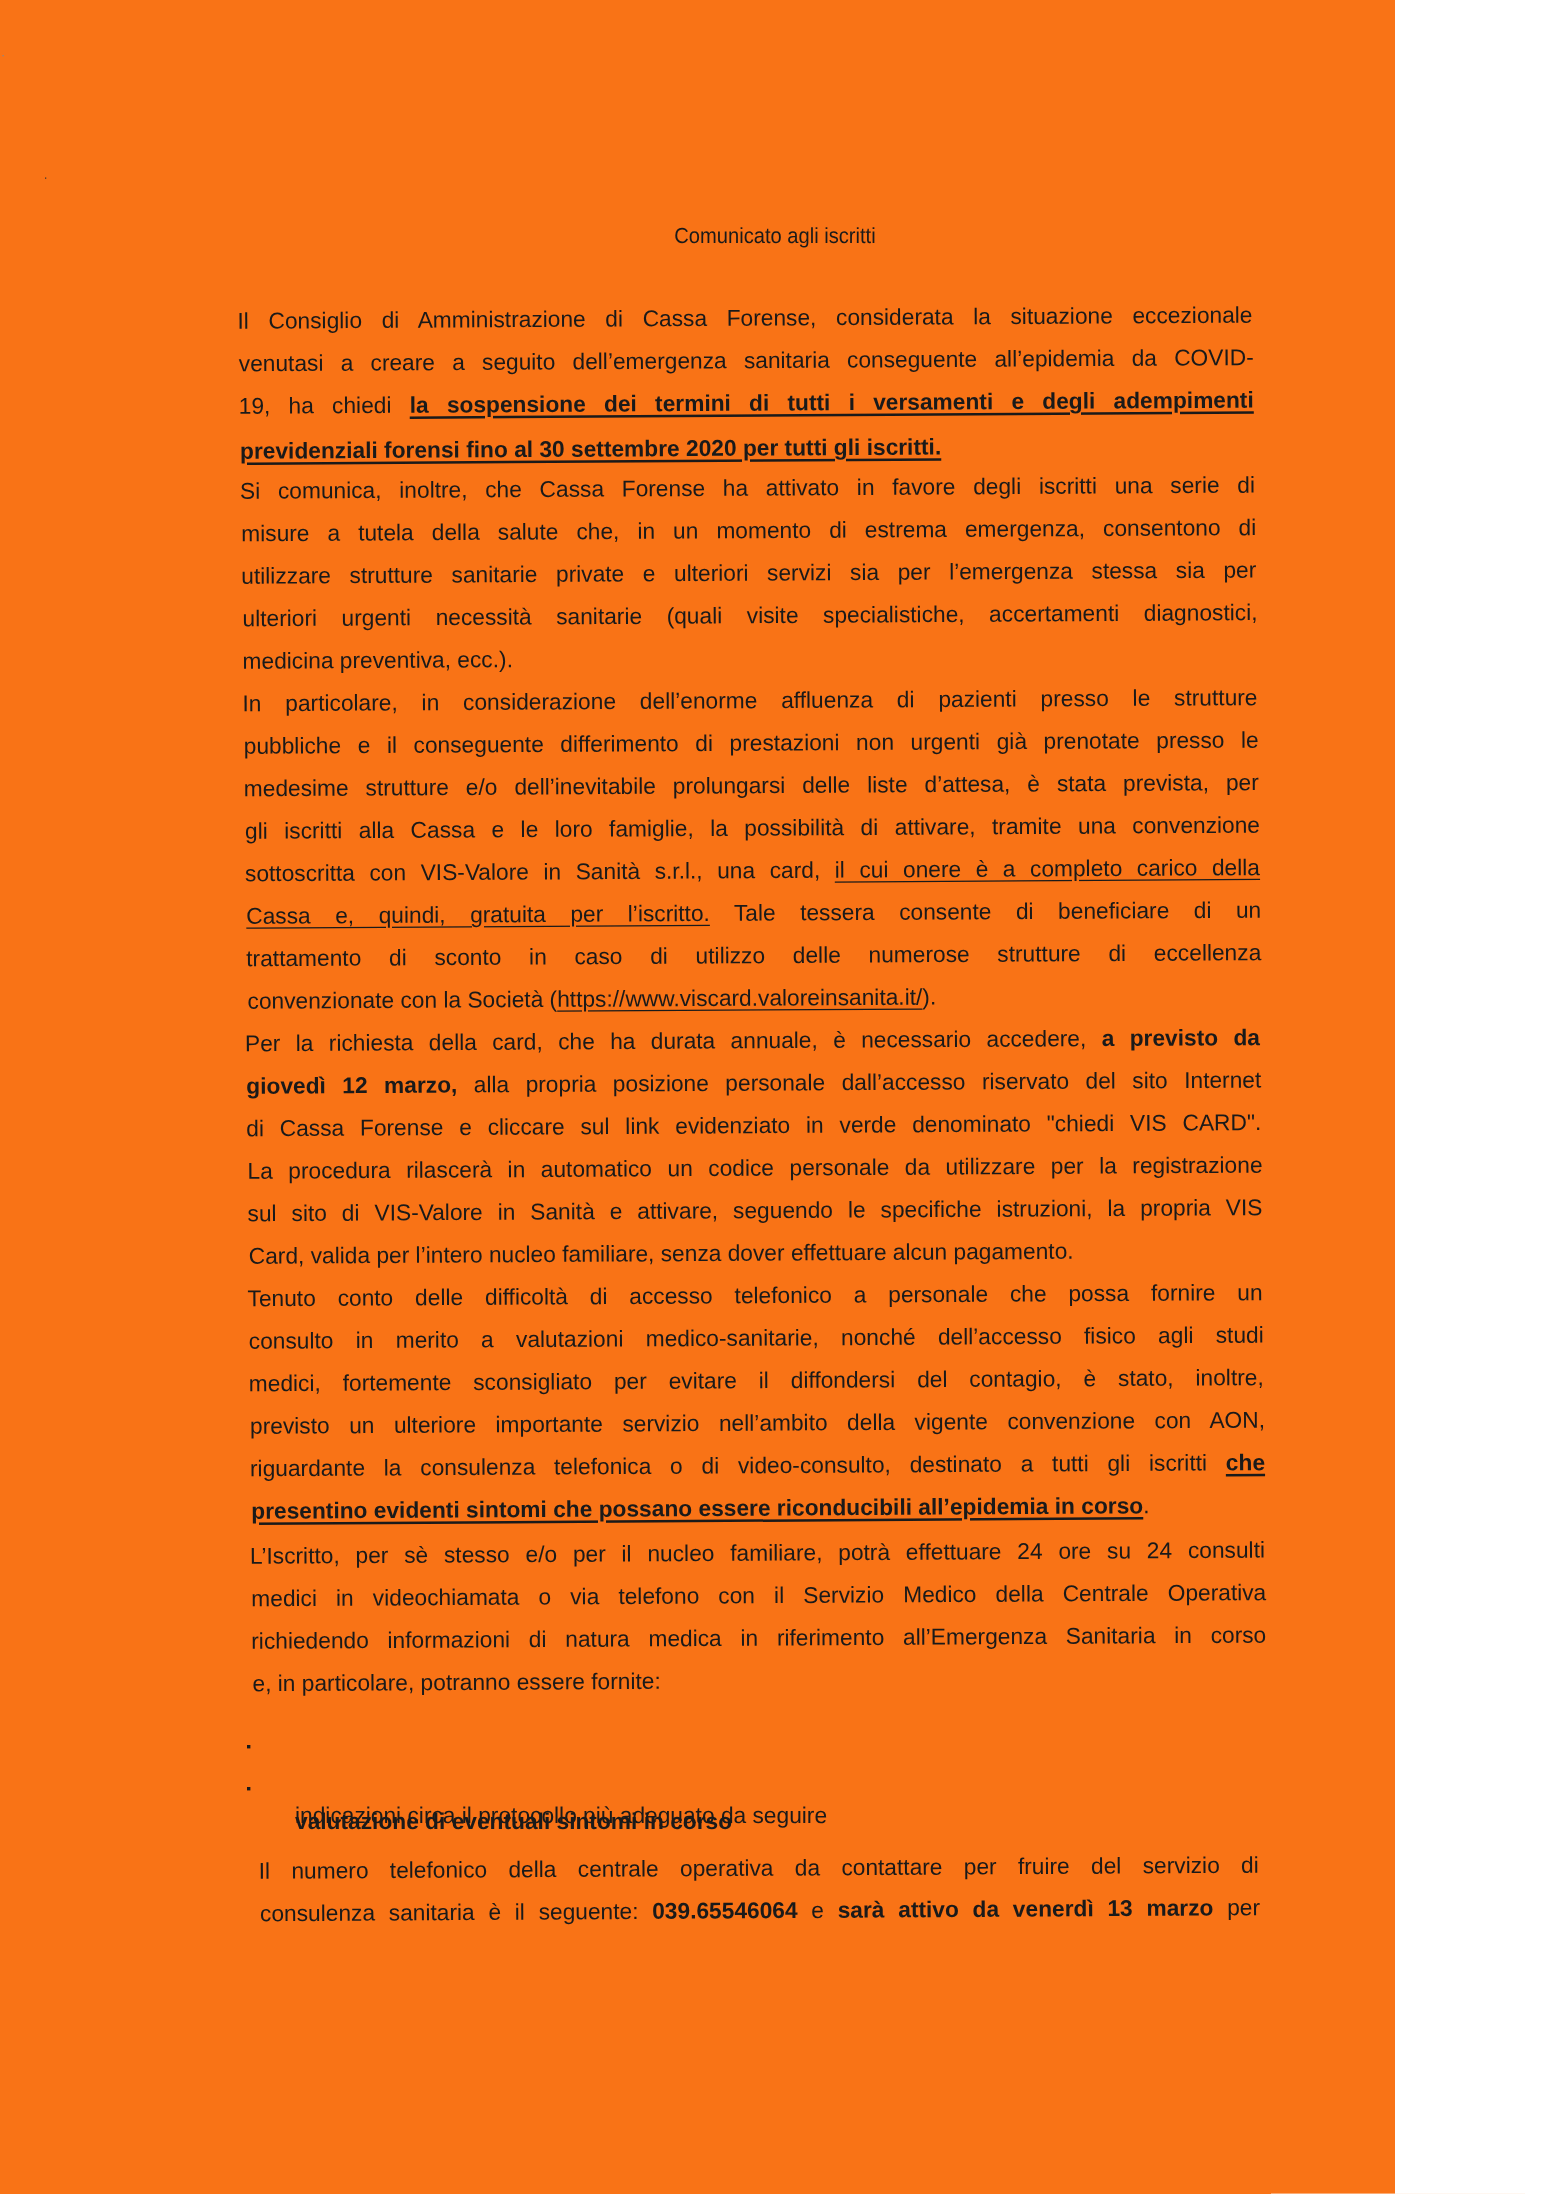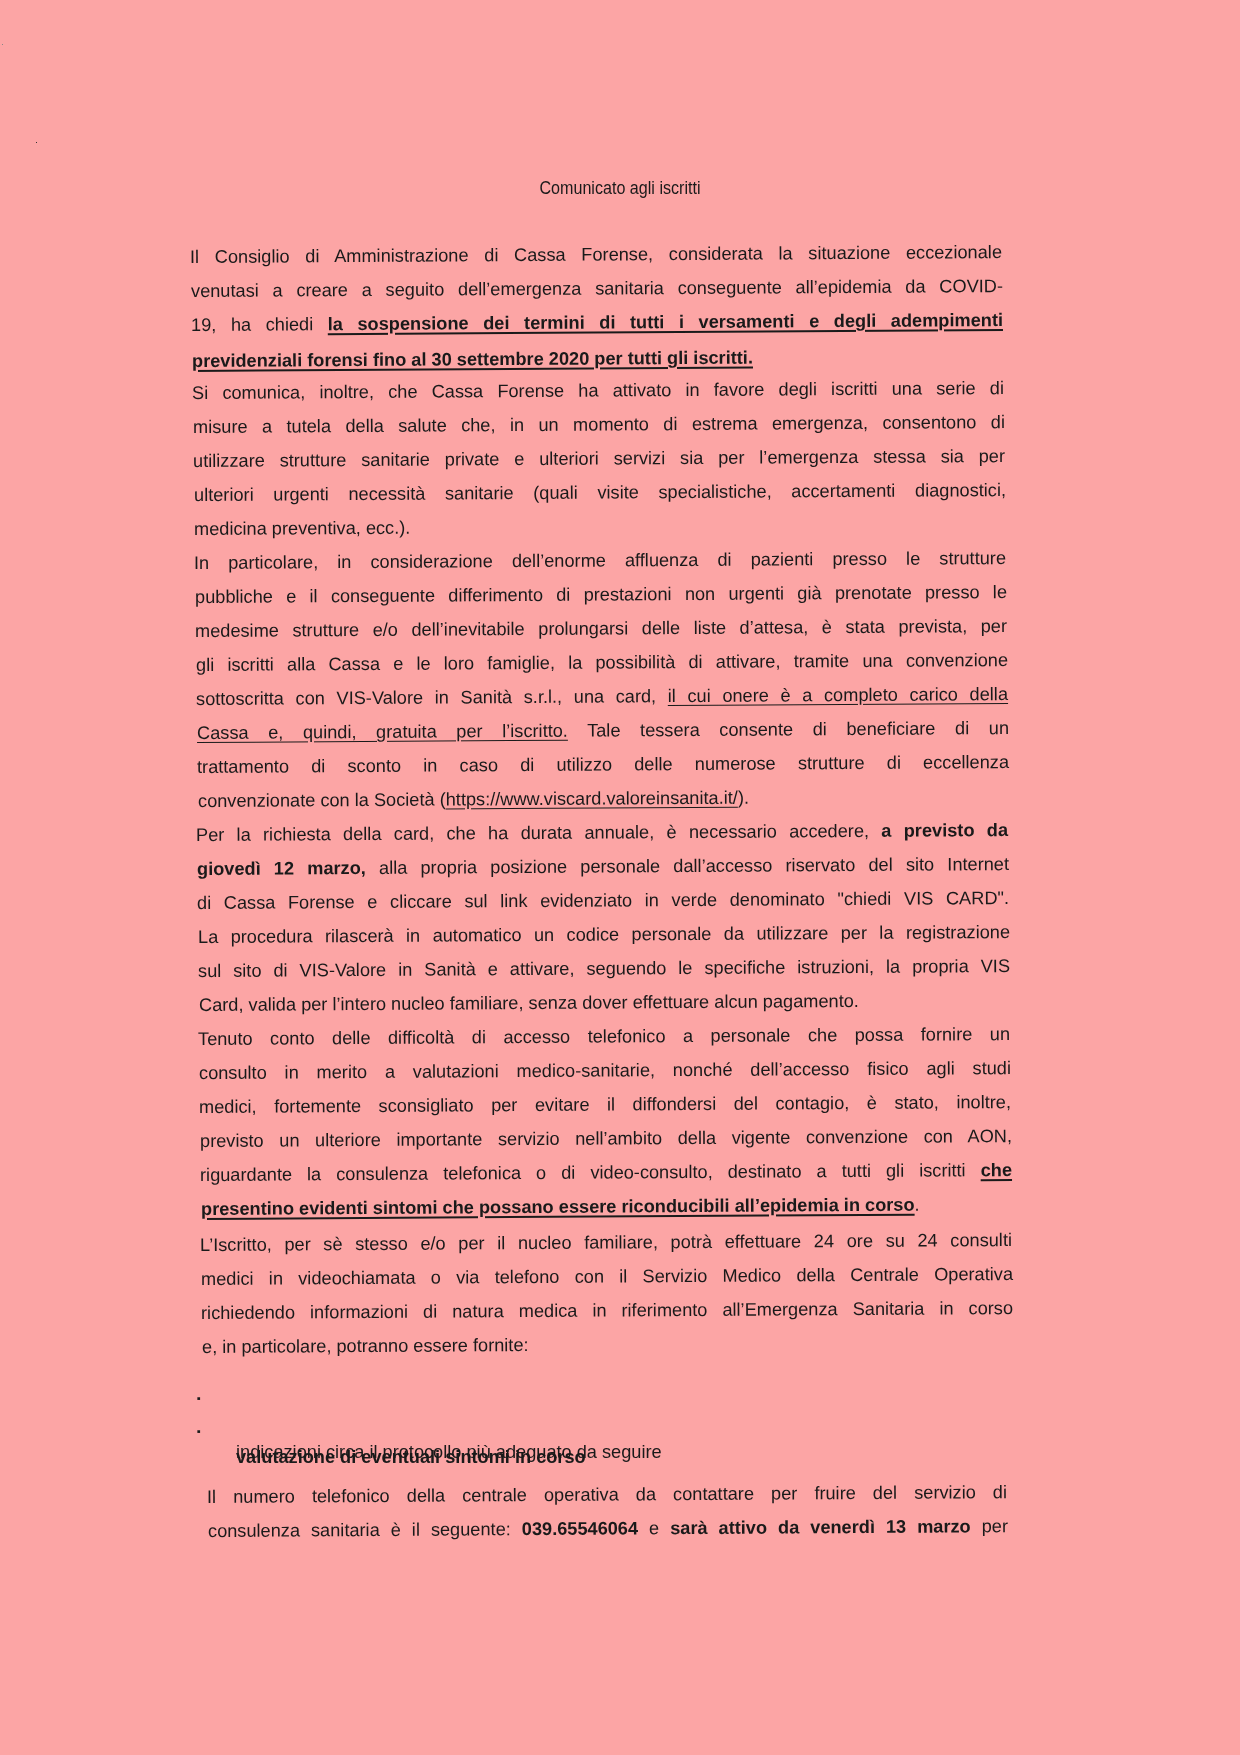--- a/index.html
+++ b/index.html
@@ -1,18 +1,18 @@
 <!DOCTYPE html>
 <html><head>
 <meta charset="utf-8">
 <style>
   html, body { margin: 0; padding: 0; background: #ffffff; }
   body { width: 1240px; height: 1755px; position: relative; overflow: hidden;
          font-family: "Liberation Sans", sans-serif; color: #1a1a1a; }
-  .page { position: absolute; left: 0; top: 0; width: 1240px; height: 1755px; background: #fca5a5; }
+  .page { position: absolute; left: 0; top: 0; width: 1116px; height: 1755px; background: #f97316; }
   .title { position: absolute; left: 0; width: 1240px; top: 178px; text-align: center;
            font-size: 17.5px; letter-spacing: 0px; transform: scaleX(0.92); }
   .line { position: absolute; left: 193px; width: 812px; font-size: 18.2px; line-height: 22px;
           white-space: nowrap; text-align: justify; text-align-last: justify;
           transform-origin: left center; }
   .line.last { text-align-last: left; }
   .b { font-weight: bold; }
   .u { text-decoration: underline; text-underline-offset: 3px; }
   .bu { font-weight: bold; text-decoration: underline; text-underline-offset: 3px; text-decoration-thickness: 2px; }
   .bullet { position: absolute; font-size: 11px; }

